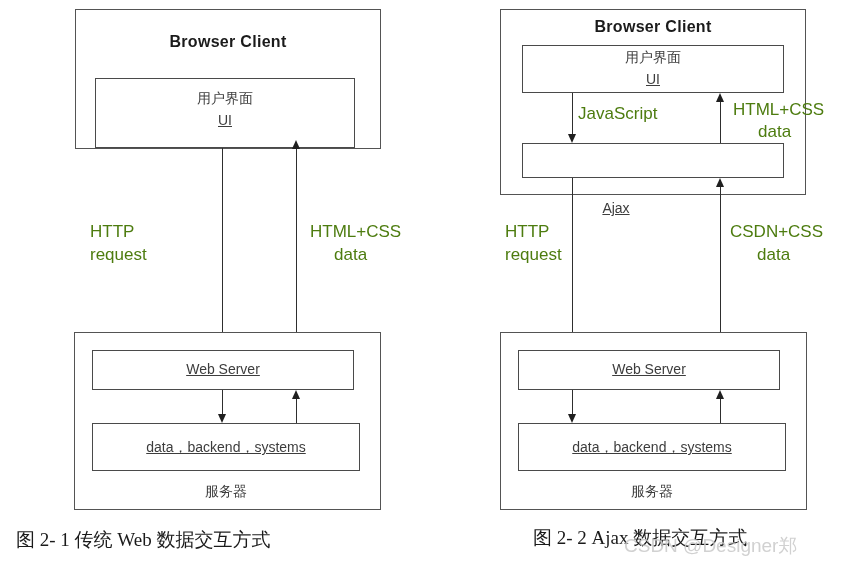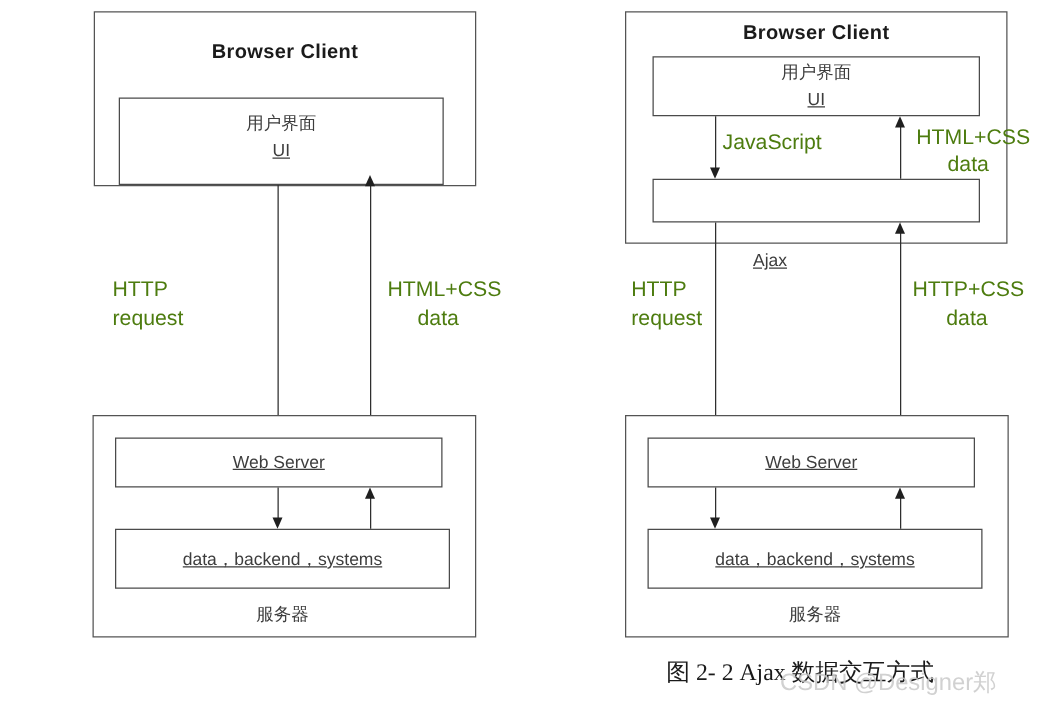--- a/index.html
+++ b/index.html
@@ -61,20 +61,21 @@
   <div class="lbl en center" style="left:226px;top:439px;">data，backend，systems</div>
 
   <div class="lbl cn center" style="left:226px;top:483px;">服务器</div>
 
   <div class="vline" style="left:222px;top:390px;height:25px;"></div>
   <div class="arrow-down" style="left:217.5px;top:414px;"></div>
 
   <div class="vline" style="left:296px;top:397px;height:26px;"></div>
   <div class="arrow-up" style="left:291.5px;top:390px;"></div>
 
+  <div class="caption" style="left:16px;top:527px;">图 2- 1 传统 Web 数据交互方式</div>
 
   <div class="box outer" style="left:500px;top:9px;width:306px;height:186px;"></div>
   <div class="lbl title center" style="left:653px;top:18px;">Browser  Client</div>
 
   <div class="box inner" style="left:522px;top:45px;width:262px;height:48px;"></div>
   <div class="lbl cn center" style="left:653px;top:49px;">用户界面</div>
   <div class="lbl en center" style="left:653px;top:71px;">UI</div>
 
   <div class="vline" style="left:572px;top:93px;height:42px;"></div>
   <div class="arrow-down" style="left:567.5px;top:134px;"></div>
@@ -88,21 +89,21 @@
   <div class="box inner" style="left:522px;top:143px;width:262px;height:35px;"></div>
   <div class="lbl en center" style="left:616px;top:152px;margin-top:48px;">Ajax</div>
 
   <div class="vline" style="left:572px;top:178px;height:175px;"></div>
   <div class="arrow-down" style="left:567.5px;top:345px;"></div>
   <div class="lbl small" style="left:505px;top:222px;">HTTP</div>
   <div class="lbl small" style="left:505px;top:245px;">request</div>
 
   <div class="vline" style="left:720px;top:185px;height:168px;"></div>
   <div class="arrow-up" style="left:715.5px;top:178px;"></div>
-  <div class="lbl small" style="left:730px;top:222px;">HTTP+CSS</div>
+  <div class="lbl small" style="left:730px;top:222px;">CSDN+CSS</div>
   <div class="lbl small" style="left:757px;top:245px;">data</div>
 
   <div class="box outer" style="left:500px;top:332px;width:307px;height:178px;"></div>
   <div class="box inner" style="left:518px;top:350px;width:262px;height:40px;"></div>
   <div class="lbl en center" style="left:649px;top:361px;">Web Server</div>
 
   <div class="box inner" style="left:518px;top:423px;width:268px;height:48px;"></div>
   <div class="lbl en center" style="left:652px;top:439px;">data，backend，systems</div>
 
   <div class="lbl cn center" style="left:652px;top:483px;">服务器</div>

